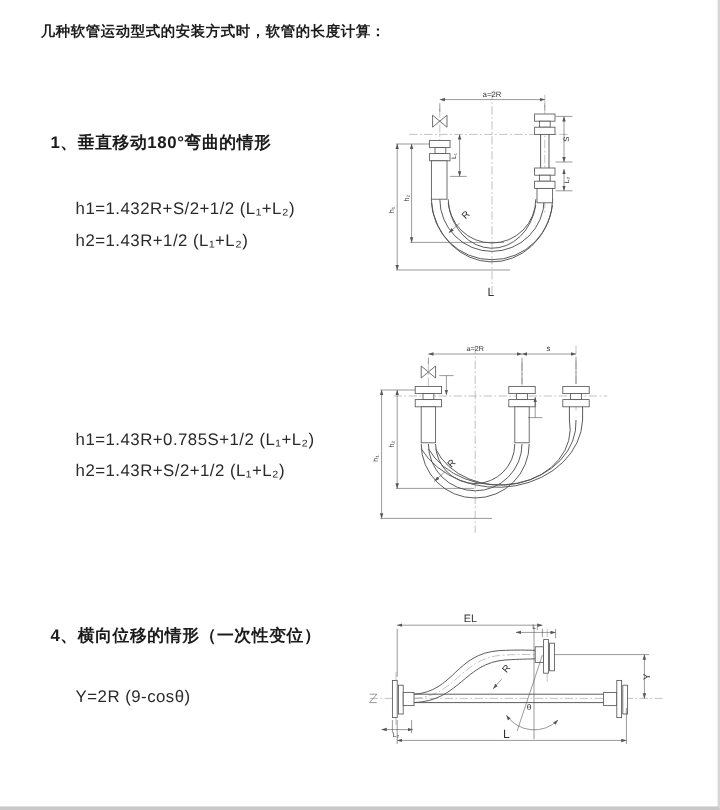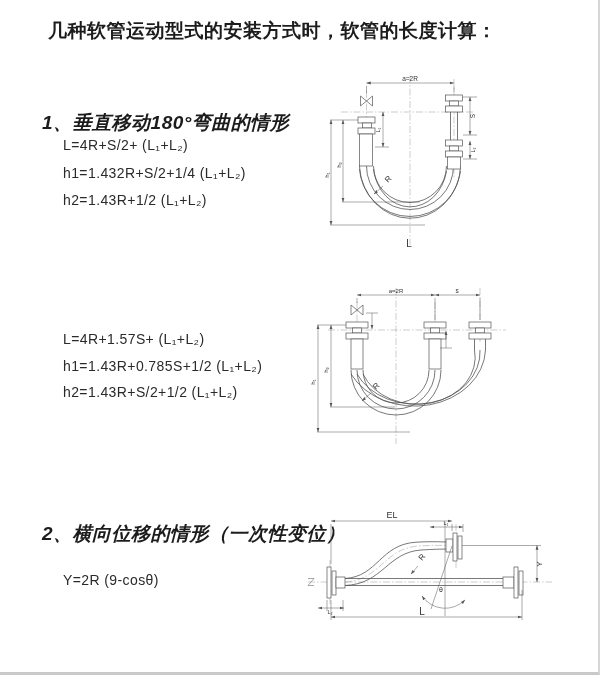--- a/index.html
+++ b/index.html
@@ -2,22 +2,22 @@
 <html><head>
 <meta charset="utf-8">
 <style>
   html,body{margin:0;padding:0;background:#ffffff;}
   .page{
     position:relative;width:600px;height:675px;background:#fff;
     font-family:"Liberation Sans","DejaVu Sans",sans-serif;color:#1c1c1c;
     border-right:2px solid #d6d6d6;border-bottom:3px solid #c9c9c9;box-sizing:border-box;
     overflow:hidden;
   }
-  .title{position:absolute;left:48px;top:18px;font-size:19px;font-weight:bold;letter-spacing:.5px;white-space:nowrap;}
-  .heading{position:absolute;font-size:19px;font-weight:bold;letter-spacing:.5px;white-space:nowrap;font-style:italic;}
+  .title{position:absolute;left:34px;top:18px;font-size:12px;font-weight:bold;letter-spacing:.5px;white-space:nowrap;}
+  .heading{position:absolute;font-size:14px;font-weight:bold;letter-spacing:.5px;white-space:nowrap;}
   .formula{position:absolute;font-size:14px;color:#2a2a2a;letter-spacing:.4px;white-space:nowrap;}
   .diag{position:absolute;}
   .d1{left:325px;top:73px;}
   .d2{left:310px;top:282px;}
   .d3{left:300px;top:508px;}
   svg{overflow:visible;}
   svg text{fill:#333;font-family:"Liberation Sans","DejaVu Sans",sans-serif;}
   .ln{stroke:#555;stroke-width:.8;fill:none;}
   .fit{stroke:#555;stroke-width:.7;fill:#fff;}
   .dim{stroke:#555;stroke-width:.5;fill:none;}
@@ -25,29 +25,27 @@
   .cl{stroke:#999;stroke-width:.5;stroke-dasharray:7 2 1.5 2;fill:none;}
 </style>
 </head>
 <body>
 
 <div class="page">
 
   <div class="title">几种软管运动型式的安装方式时，软管的长度计算：</div>
 
   <div class="heading" style="left:42px;top:110px">1、垂直移动180°弯曲的情形</div>
-  <div class="formula" style="left:63px;top:137px">L=4R+S/2+ (L₁+L₂)</div>
-  <div class="formula" style="left:63px;top:165px">h1=1.432R+S/2+1/4 (L₁+L₂)</div>
+  <div class="formula" style="left:63px;top:165px">h1=1.432R+S/2+1/2 (L₁+L₂)</div>
   <div class="formula" style="left:63px;top:192px">h2=1.43R+1/2 (L₁+L₂)</div>
 
-  <div class="formula" style="left:63px;top:331px">L=4R+1.57S+ (L₁+L₂)</div>
   <div class="formula" style="left:63px;top:358px">h1=1.43R+0.785S+1/2 (L₁+L₂)</div>
   <div class="formula" style="left:63px;top:384px">h2=1.43R+S/2+1/2 (L₁+L₂)</div>
 
-  <div class="heading" style="left:42px;top:521px">2、横向位移的情形（一次性变位）</div>
+  <div class="heading" style="left:42px;top:521px">4、横向位移的情形（一次性变位）</div>
   <div class="formula" style="left:63px;top:572px">Y=2R (9-cosθ)</div>
 
   <svg class="diag d1" width="170" height="180" viewBox="0 0 170 180">
     <defs>
       <pattern id="xh1" patternUnits="userSpaceOnUse" width="3" height="3">
         <path d="M0 3 L3 0 M0 0 L3 3" stroke="#8a8a8a" stroke-width="0.4" fill="none"></path>
       </pattern>
       <marker id="ar1" viewBox="0 0 10 10" refX="9.5" refY="5" markerWidth="9" markerHeight="9" orient="auto-start-reverse">
         <path d="M0 1.8 L10 5 L0 8.2 z" fill="#555"></path>
       </marker>

